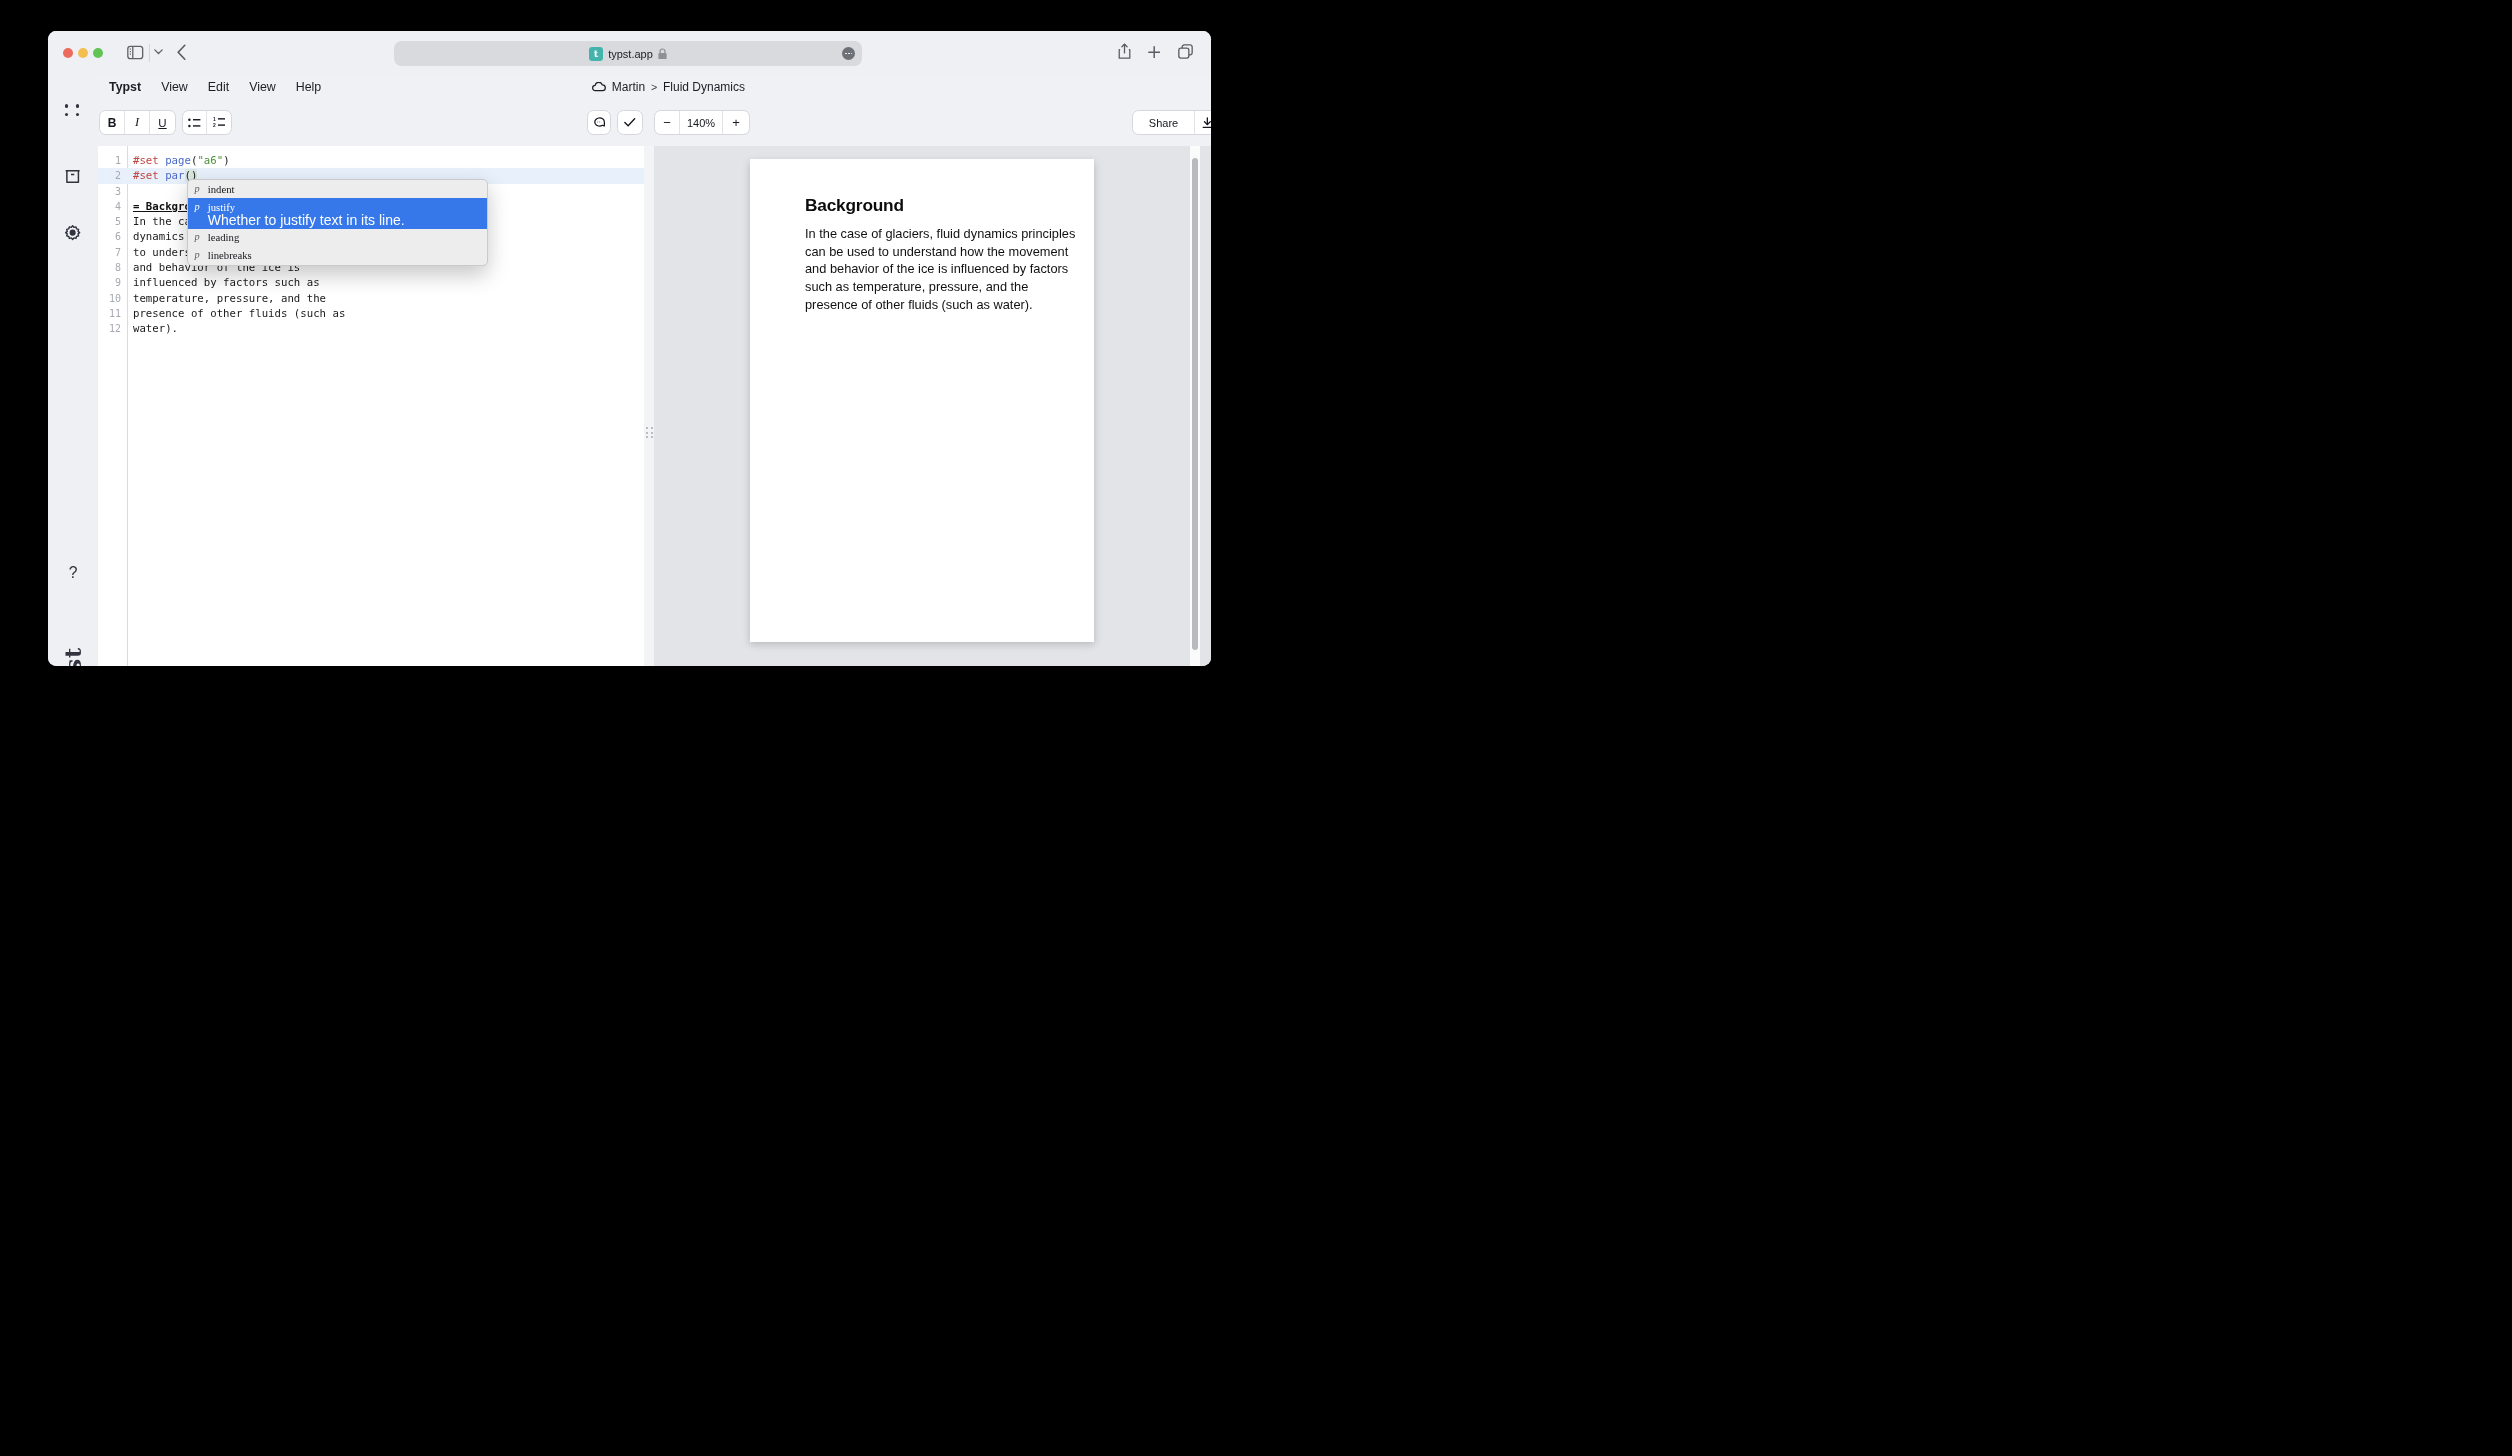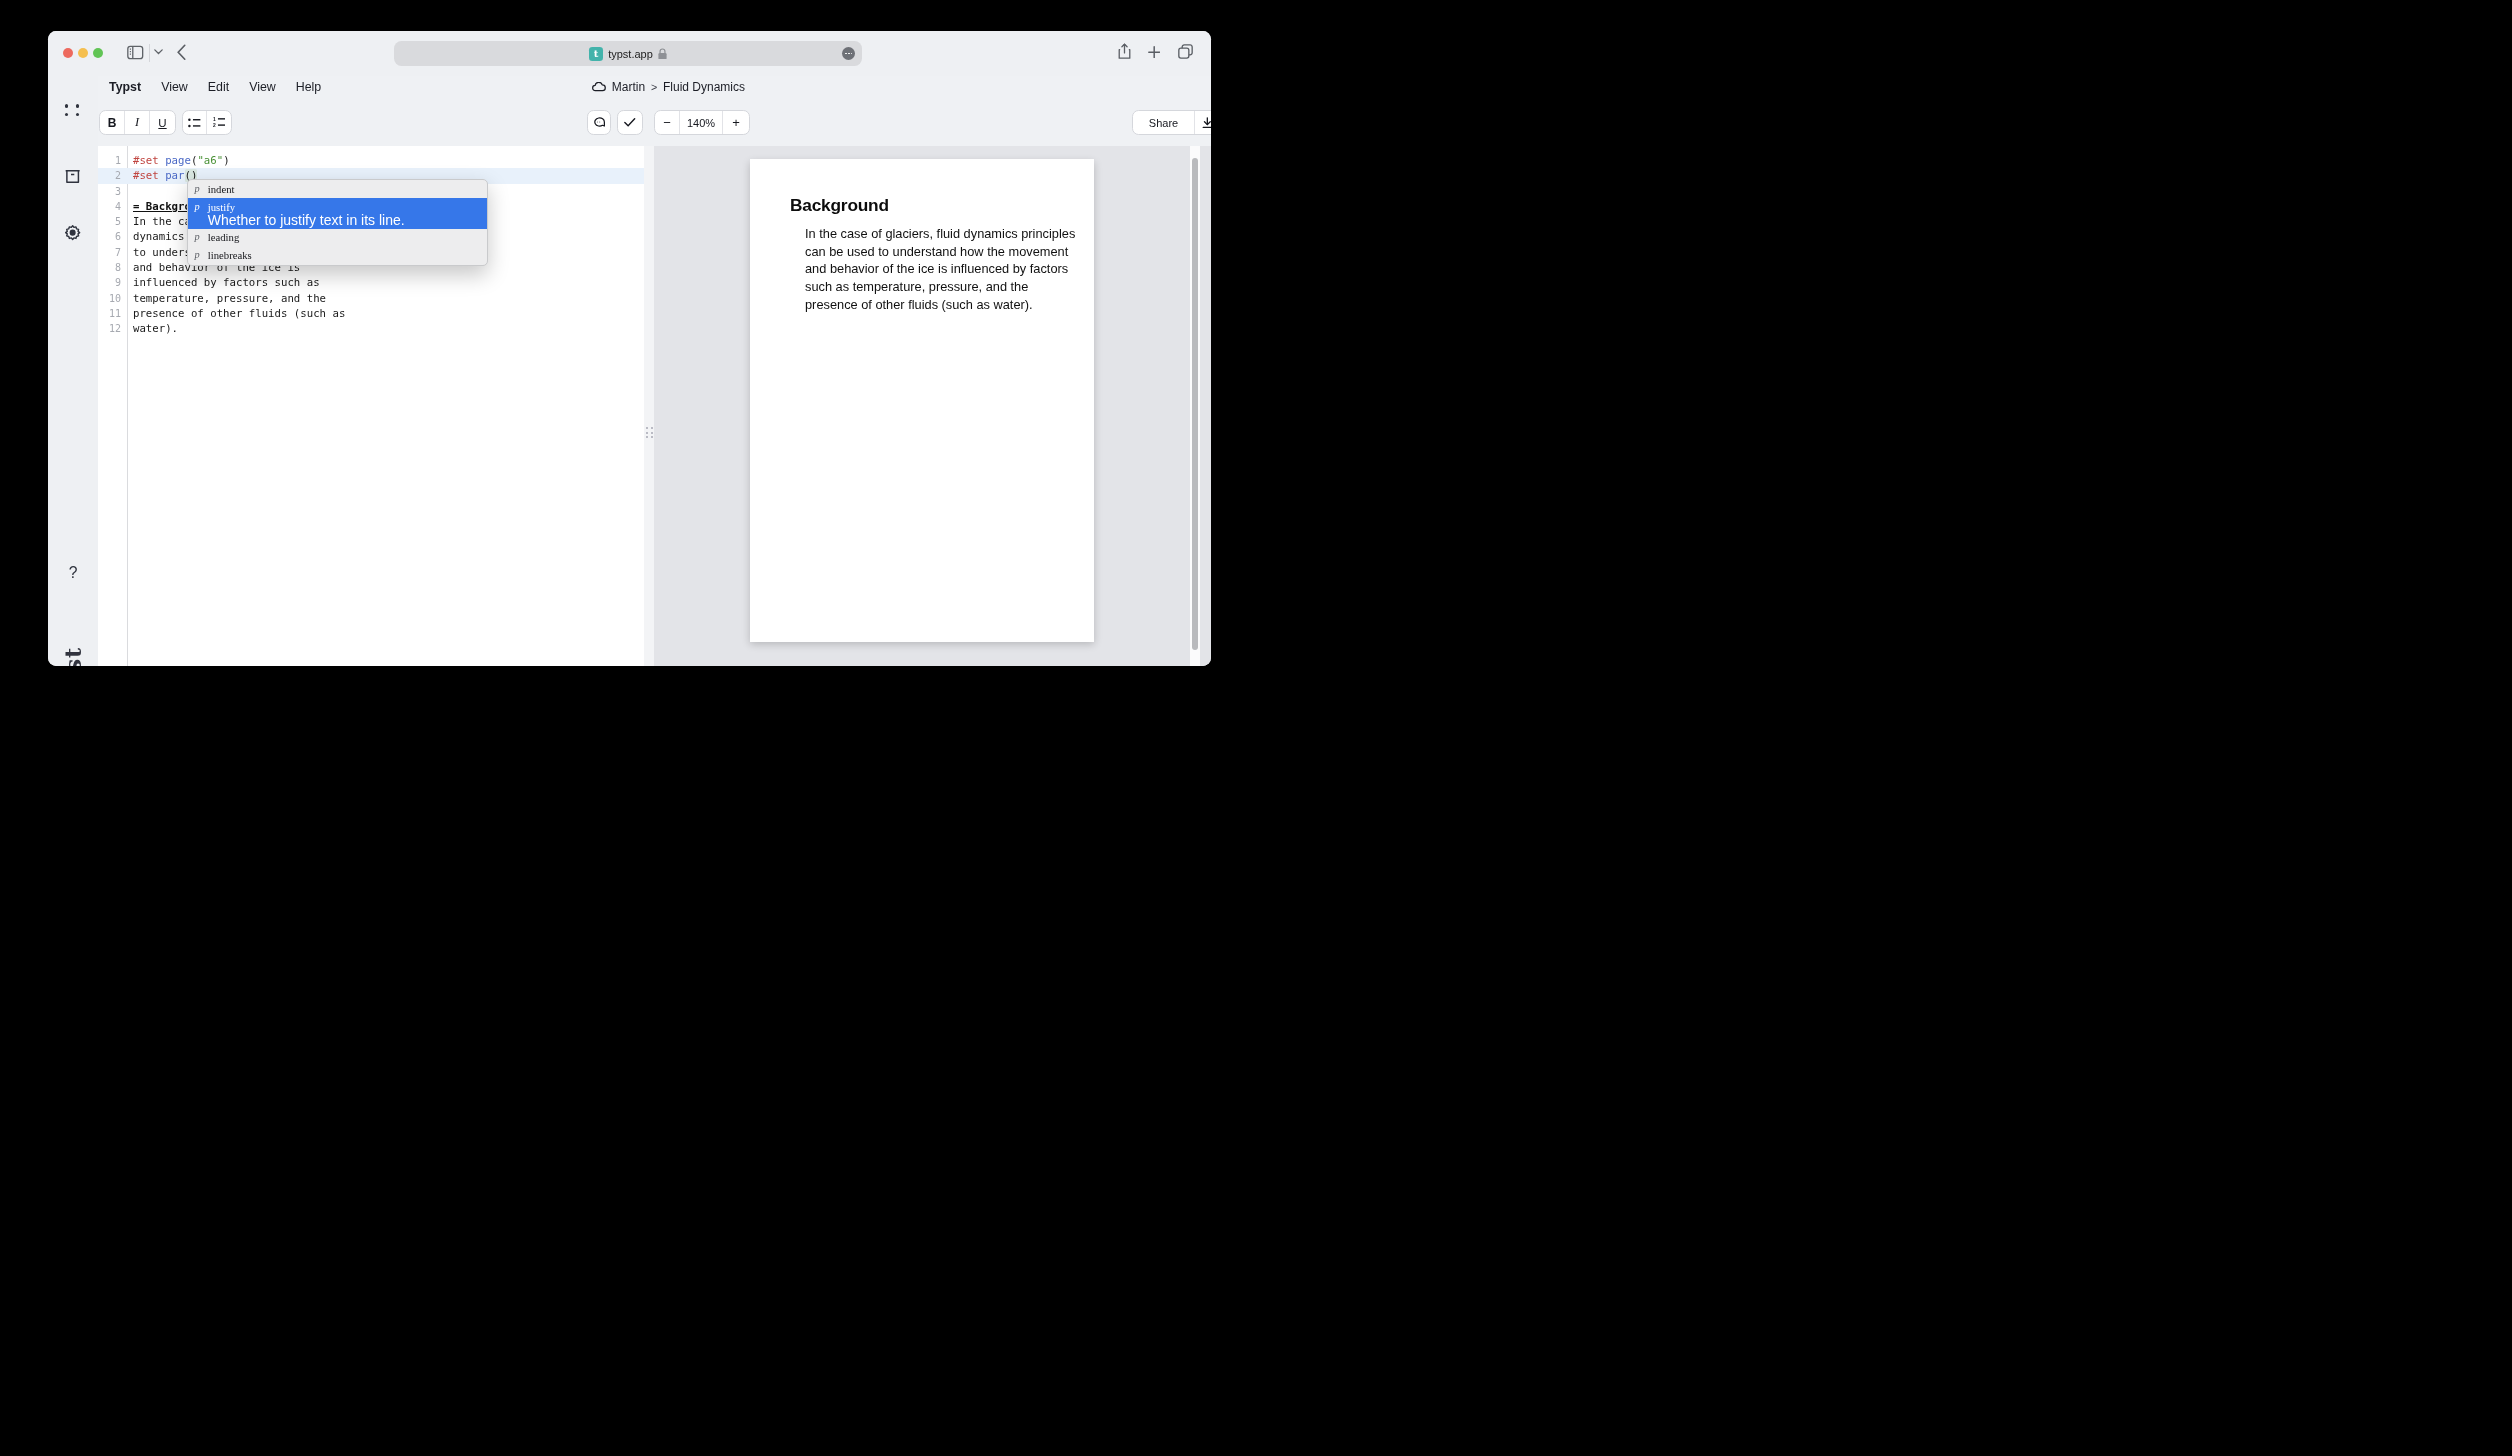--- a/index.html
+++ b/index.html
@@ -82,21 +82,21 @@
   .pop-item.selected { background:#3677e9; }
   .pop-item.selected .prefix, .pop-item.selected .lab, .pop-item.selected .desc { color:#fff; }
   
   .divider { position:absolute; left:596px; top:115px; width:10px; height:520px; background:#f3f4f6; }
   .drag-dots { position:absolute; left:2.1px; top:281px; display:grid; grid-template-columns:2.5px 2.5px; grid-gap:2.5px; }
   .drag-dots i { width:2.1px; height:2.1px; border-radius:50%; background:#a7a9b3; }
   
   .preview { position:absolute; left:606px; top:115px; width:557px; height:520px; background:#e3e4e8; }
   .page { position:absolute; left:96px; top:12.8px; width:344px; height:483px; background:#fff;
     box-shadow:0 2.5px 8.2px rgba(0,0,0,.20); }
-  .page h1 { font-size:17.3px; letter-spacing:-0.2px; color:#0c0c0c; position:absolute; left:40px; top:36px; }
+  .page h1 { font-size:17.3px; letter-spacing:-0.2px; color:#0c0c0c; position:absolute; left:55px; top:36px; }
   .page p { position:absolute; left:55px; top:66px; width:272px; font-size:12.8px; line-height:17.7px; color:#111; }
   .scrolltrack { position:absolute; right:10.7px; top:0; width:10.7px; height:520px; background:#fbfbfc; }
   .scrollthumb { position:absolute; left:2.5px; top:12.4px; width:5.8px; height:492px; background:#b9babd; border-radius:3.3px; }
   svg { display:block; }
 </style>
 </head>
 <body>
 
 <div style="position:absolute;inset:0;"></div>
 

